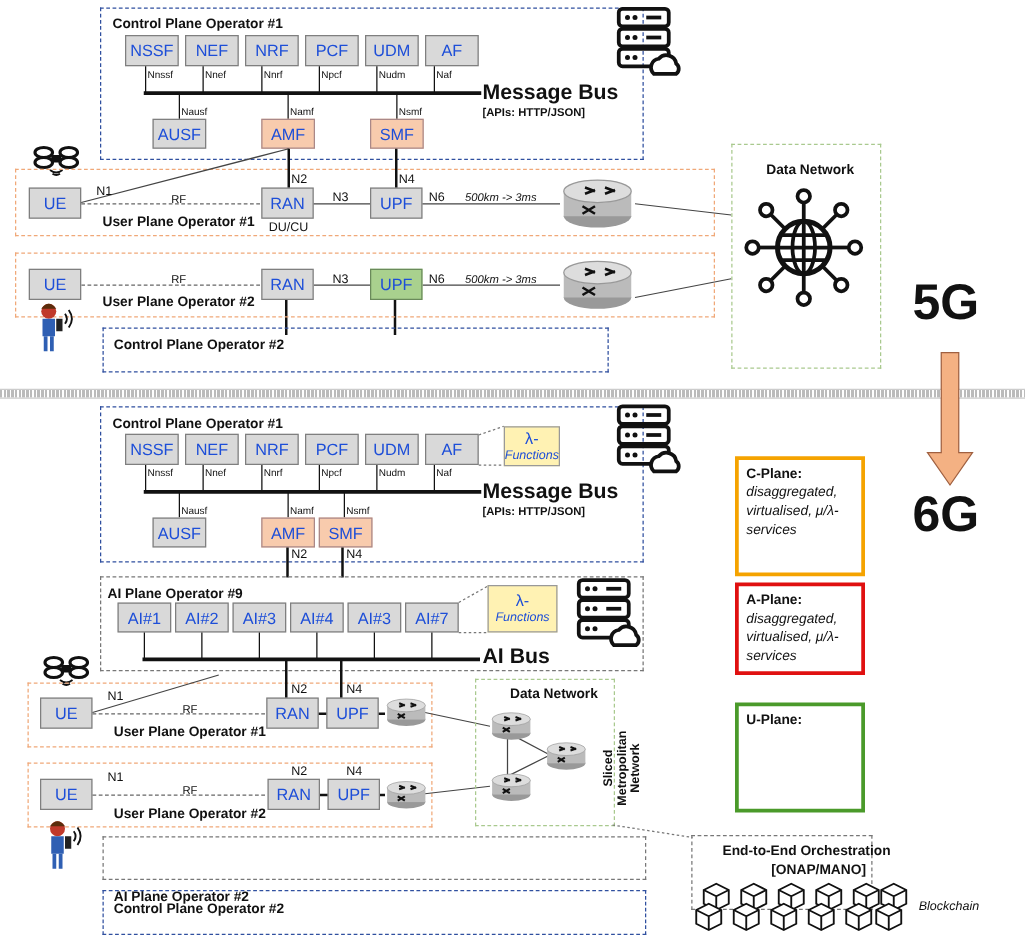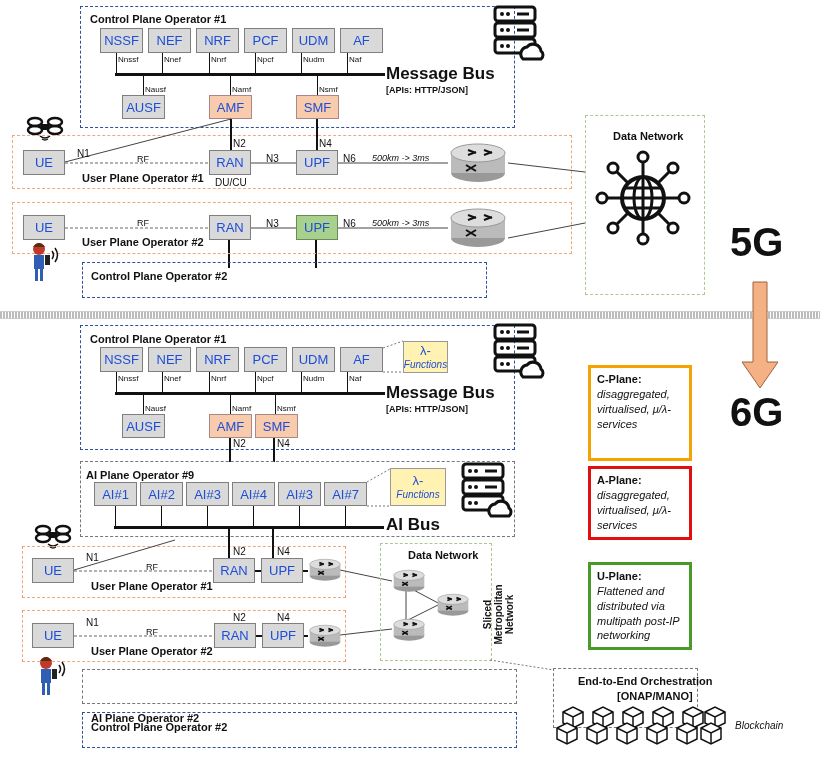--- a/index.html
+++ b/index.html
@@ -514,16 +514,15 @@
 <div class="plane" style="left:588px;top:365px;width:104px;height:96px;border-color:#f5a300;">
   <div class="pt">C-Plane:</div>
   <div class="pd">disaggregated, virtualised, μ/λ-services</div>
 </div>
 <div class="plane" style="left:588px;top:466px;width:104px;height:74px;border-color:#e01010;">
   <div class="pt">A-Plane:</div>
   <div class="pd">disaggregated, virtualised, μ/λ-services</div>
 </div>
 <div class="plane" style="left:588px;top:562px;width:104px;height:88px;border-color:#4a9a2a;">
   <div class="pt">U-Plane:</div>
-  <div class="pd">Flattened and distributed via multipath post-IP networking</div>
 </div>
 
 <div class="gen" style="left:730px;top:390px;">6G</div>
 
 </body></html>

